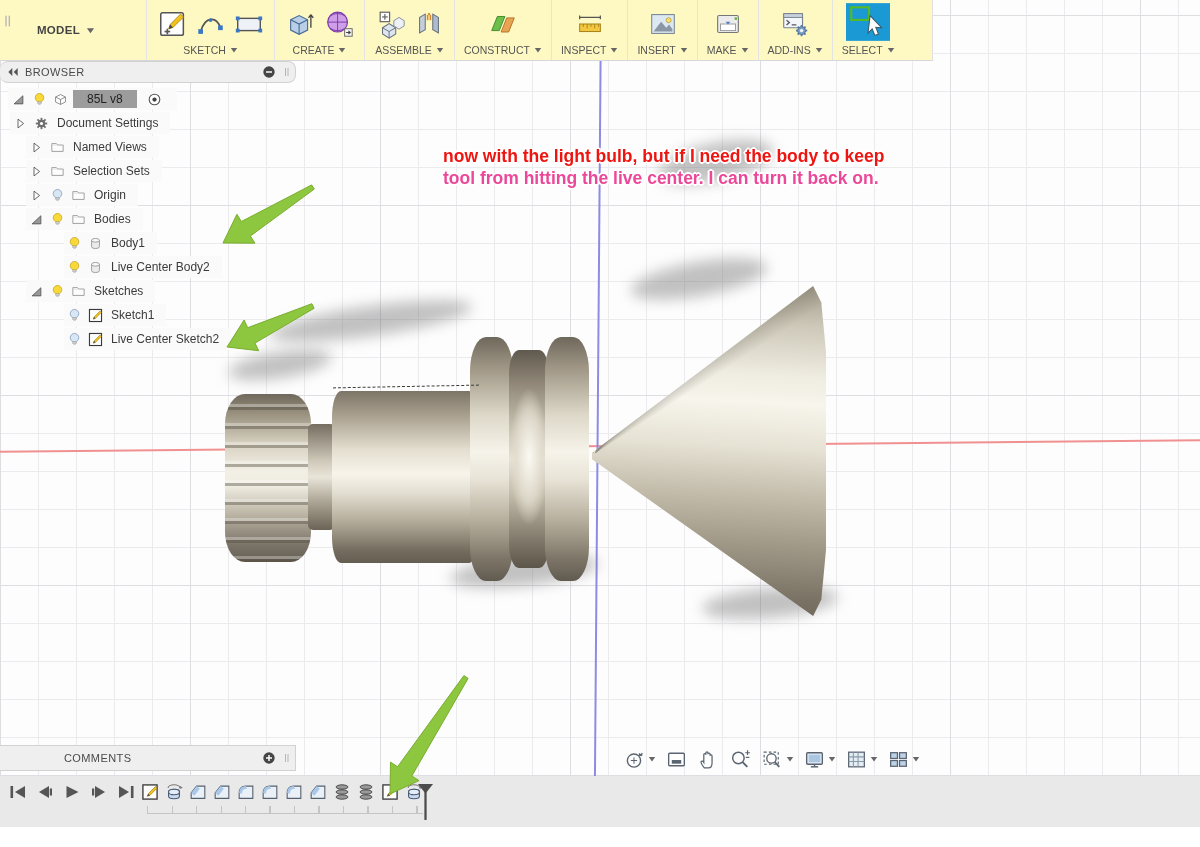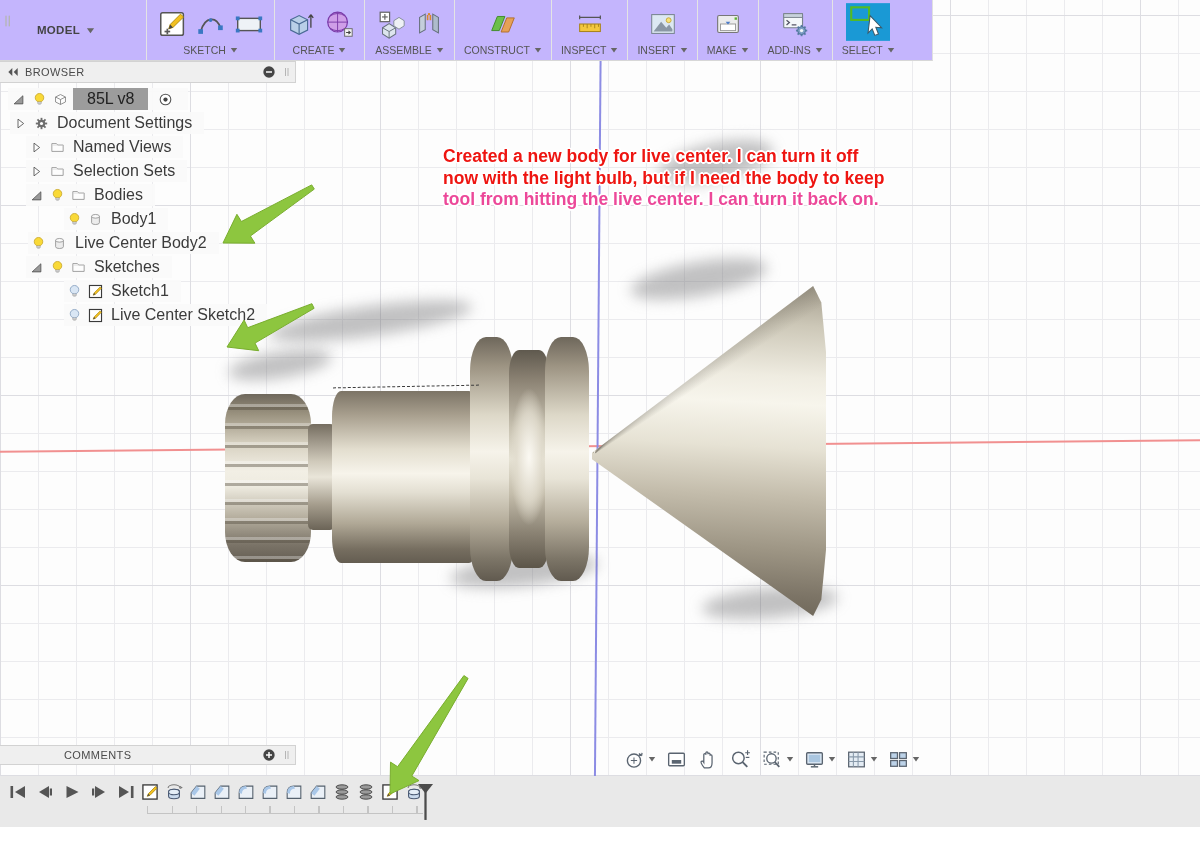--- a/index.html
+++ b/index.html
@@ -37,57 +37,57 @@
       radial-gradient(ellipse 65% 42% at 50% 49%, rgba(252,250,244,.95) 0%, rgba(226,221,207,.8) 48%, rgba(0,0,0,0) 75%),
       linear-gradient(180deg,#5f594e 0%,#8c8374 14%,#c9c3b2 36%,#e6e2d4 50%,#c4bdab 66%,#8a8273 84%,#5c5549 100%); }
   #cone { left:592px; top:286px; width:234px; height:330px; z-index:3;
     clip-path:polygon(0% 50.5%, 94.5% 0%, 98% 5%, 100% 20%, 100% 80%, 98% 95%, 94.5% 100%, 0% 52.5%);
     background:
       conic-gradient(from -38deg at 1% 51%, rgba(0,0,0,0) 0deg, rgba(130,122,106,.45) 14deg, rgba(255,255,255,.12) 26deg, rgba(255,255,255,.62) 38deg, rgba(214,208,192,.35) 50deg, rgba(96,89,76,.45) 66deg, rgba(60,55,46,.55) 80deg, rgba(0,0,0,0) 95deg),
       linear-gradient(183deg,#a39c8c 0%,#cdc8b8 12%,#efece1 27%,#f7f5ec 35%,#e6e2d4 48%,#c4bdac 62%,#9d9584 78%,#7c7466 91%,#6b6456 100%); }
   #sketch-dash { position:absolute; left:333px; top:386px; width:146px; height:0; border-top:1.6px dashed #3c3c3c; transform:rotate(-1.1deg); z-index:4; }
 
   
-  #toolbar { position:absolute; left:0; top:0; width:933px; height:61px; background:#c4b5fd;
+  #toolbar { position:absolute; left:0; top:0; width:933px; height:61px; background:#fef9c3;
     border-bottom:1px solid #d7d7d7; border-right:1px solid #e0e0e0; display:flex; align-items:stretch; z-index:10; }
   #tb-grip { width:16px; display:flex; align-items:flex-start; justify-content:center; padding-top:8px; }
   #tb-grip .icn { width:18px; height:26px; }
   #model-menu { width:100px; display:flex; align-items:center; justify-content:center; gap:6px;
     font-size:11.5px; font-weight:bold; color:#444; letter-spacing:.3px; cursor:default; }
   .tb-group { border-left:1px solid #e4e4e4; display:flex; flex-direction:column; align-items:center; padding:3px 9px 2px; }
   .tb-icons { flex:1; display:flex; align-items:center; gap:5px; }
   .tb-btn { width:33px; height:33px; display:flex; align-items:center; justify-content:center; }
   .tb-btn svg { width:32px; height:32px; }
   .tb-btn-select { width:44px; height:38px; margin-top:-3px; }
   .tb-btn-select svg { width:44px; height:38px; }
   .tb-label { display:flex; align-items:center; gap:4px; font-size:10.5px; color:#555; padding-bottom:2px; }
   .tb-label .icn { width:8px; height:8px; }
   .icn { display:inline-flex; }
   .icn svg { width:100%; height:100%; }
 
   
   .panel-header { position:absolute; left:0; width:296px; height:22px; background:#efefef;
     border:1px solid #d2d2d2; border-left:none; display:flex; align-items:center; z-index:11;
     font-size:11px; color:#4a4a4a; letter-spacing:.4px; }
-  #browser-header { top:61px; }
-  #comments-header { top:745px; height:20px; }
+  #browser-header { top:61px;border-radius:8px; }
+  #comments-header { top:745px; height:26px; }
   .panel-header .title { flex:1; }
   .ph-icon { width:16px; height:16px; margin:0 4px; }
   #browser-header .ph-left { margin-left:5px; }
   #comments-header .title { margin-left:64px; }
   .ph-grip { width:12px; height:16px; margin-right:2px; }
 
   
   #tree { position:absolute; left:0; top:87px; z-index:11; }
   .trow { height:24px; display:flex; align-items:center; }
   .row-box { display:inline-flex; align-items:center; height:22px; background:rgba(250,250,250,.92); padding-right:12px; }
   .slot { width:21px; height:18px; display:inline-flex; align-items:center; justify-content:center; }
   .slot svg { width:17px; height:17px; }
   .slot.exp svg { width:15px; height:15px; }
-  .tlabel { font-size:16px; color:#3b3b3b; margin-left:5px; white-space:nowrap; }
+  .tlabel { font-size:12px; color:#3b3b3b; margin-left:5px; white-space:nowrap; }
   .tlabel.sel { background:#9c9c9c; color:#222; padding:2px 14px; margin-left:2px; }
   .radio-slot { margin-left:7px; }
 
   
   #annotation { position:absolute; left:443px; top:146px; z-index:20; }
   .anno-line { font-size:17.5px; font-weight:bold; line-height:21.5px; white-space:nowrap;
     text-shadow:-2px 0 0 #fff, 2px 0 0 #fff, 0 -2px 0 #fff, 0 2px 0 #fff, -1.4px -1.4px 0 #fff, 1.4px -1.4px 0 #fff, -1.4px 1.4px 0 #fff, 1.4px 1.4px 0 #fff; }
 
   
   #arrows { position:absolute; left:0; top:0; width:1200px; height:847px; z-index:30; pointer-events:none; }
@@ -487,20 +487,43 @@
               <path d="M4 8.8 h16" stroke="#d5d5d5" stroke-width="0.8"></path>
             </svg>
           </span>
           <span class="tlabel">Selection Sets</span>
         </span>
       </div>
       <div class="trow" style="padding-left: 26px;">
         <span class="row-box">
           <span class="icn slot exp">
             <svg viewBox="0 0 24 24">
+              <path d="M8 5 L17 12 L8 19 Z" fill="#fcfcfc" stroke="#555" stroke-width="1.4"></path>
+            </svg>
+          </span>
+          <span class="icn slot">
+            <svg viewBox="0 0 24 24">
+              <circle cx="12" cy="9.5" r="6" fill="#d9e6f4" stroke="#86a0bf" stroke-width="1.2"></circle>
+              <path d="M9.5 15.5 h5 v2.2 h-5 z" fill="#e2e2e2" stroke="#9a9a9a" stroke-width="0.8"></path>
+              <path d="M10.3 17.9 h3.4 v1.6 h-3.4 z" fill="#c0c0c0"></path>
+            </svg>
+          </span>
+          <span class="icn slot">
+            <svg viewBox="0 0 24 24">
+              <path d="M4 6.5 h6.5 l1.8 2 H20 v9 H4 Z" fill="#fdfdfd" stroke="#888" stroke-width="1.1"></path>
+              <path d="M4 8.8 h16" stroke="#d5d5d5" stroke-width="0.8"></path>
+            </svg>
+          </span>
+          <span class="tlabel">Origin</span>
+        </span>
+      </div>
+      <div class="trow" style="padding-left: 26px;">
+        <span class="row-box">
+          <span class="icn slot exp">
+            <svg viewBox="0 0 24 24">
               <path d="M19 6 L19 19 L5 19 Z" fill="#999" stroke="#4a4a4a" stroke-width="1.2"></path>
             </svg>
           </span>
           <span class="icn slot">
             <svg viewBox="0 0 24 24">
               <circle cx="12" cy="9.5" r="6" fill="#f9d937" stroke="#c9a82a" stroke-width="1.2"></circle>
               <path d="M9.5 15.5 h5 v2.2 h-5 z" fill="#e2e2e2" stroke="#9a9a9a" stroke-width="0.8"></path>
               <path d="M10.3 17.9 h3.4 v1.6 h-3.4 z" fill="#c0c0c0"></path>
             </svg>
           </span>
@@ -524,21 +547,21 @@
           </span>
           <span class="icn slot">
             <svg viewBox="0 0 24 24">
               <path d="M6.5 7.5 v9 a5.5 2.6 0 0 0 11 0 v-9" fill="#ececec" stroke="#888" stroke-width="1.1"></path>
               <ellipse cx="12" cy="7.5" rx="5.5" ry="2.6" fill="#fafafa" stroke="#888" stroke-width="1.1"></ellipse>
             </svg>
           </span>
           <span class="tlabel">Body1</span>
         </span>
       </div>
-      <div class="trow" style="padding-left: 28px;">
+      <div class="trow" style="padding-left: 64px;">
         <span class="row-box">
           <span class="icn slot">
             <svg viewBox="0 0 24 24">
               <circle cx="12" cy="9.5" r="6" fill="#f9d937" stroke="#c9a82a" stroke-width="1.2"></circle>
               <path d="M9.5 15.5 h5 v2.2 h-5 z" fill="#e2e2e2" stroke="#9a9a9a" stroke-width="0.8"></path>
               <path d="M10.3 17.9 h3.4 v1.6 h-3.4 z" fill="#c0c0c0"></path>
             </svg>
           </span>
           <span class="icn slot">
             <svg viewBox="0 0 24 24">
@@ -606,21 +629,20 @@
               <path d="M18.5 5.5 L10 14 L8.7 17.2 L12 16 L20.4 7.4 Z" fill="#f2c021" stroke="#a8850a" stroke-width="0.9"></path>
               <path d="M10 14 L8.7 17.2 L12 16 Z" fill="#4a4a4a"></path>
             </svg>
           </span>
           <span class="tlabel">Live Center Sketch2</span>
         </span>
       </div>
     </div>
 
   <div id="annotation">
-      <div class="anno-line" style="color: rgb(238, 21, 17);">Created a new body for live center.  I can turn it off</div>
       <div class="anno-line" style="color: rgb(238, 21, 17);">now with the light bulb, but if I need the body to keep</div>
       <div class="anno-line" style="color: #ec4899;">tool from hitting the live center. I can turn it back on.</div>
     </div>
 
   <div id="comments-header" class="panel-header">
     <span class="title">COMMENTS</span>
     <span class="ph-icon icn">
         <svg viewBox="0 0 24 24">
           <circle cx="12" cy="12" r="8.5" fill="#454545"></circle>
           <rect x="7.5" y="10.9" width="9" height="2.2" fill="#fff"></rect>

